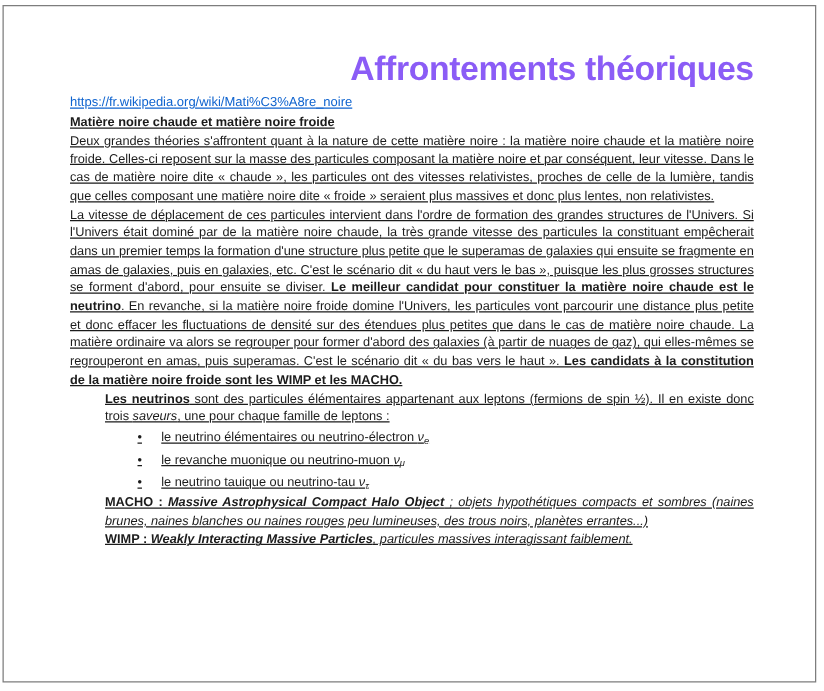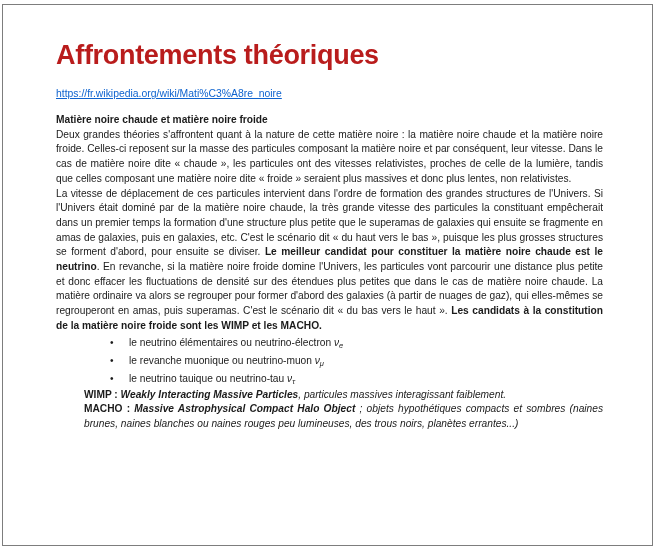--- a/index.html
+++ b/index.html
@@ -4,74 +4,75 @@
 <style>
   html,body{margin:0;padding:0;background:#ffffff;}
   body{width:659px;height:553px;position:relative;overflow:hidden;
        font-family:"Liberation Sans",sans-serif;}
   .page{position:absolute;inset:0;background:#ffffff;}
   .frame{position:absolute;left:2px;top:4px;width:651px;height:542px;
          border:1px solid #7d7d7d;box-sizing:border-box;}
   .content{position:absolute;left:56px;top:40px;width:547px;color:#1b1b1b;}
   h1.title{font-size:27px;line-height:30px;font-weight:bold;margin:0;
            letter-spacing:-0.3px;}
-  a.link{display:inline-block;margin-top:17px;font-size:10.4px;line-height:13px;
+  a.link{display:inline-block;margin-top:6px;font-size:10.4px;line-height:13px;
          text-decoration:underline;cursor:pointer;}
   .body-text{font-size:10.2px;line-height:14.7px;text-align:justify;
-             margin-top:12px;}
+             margin-top:2px;text-decoration:underline;}
   .subtitle{font-weight:bold;}
   p.para{margin:0;padding:0;}
   .indent{margin-left:28px;}
   .gap-top{margin-top:13px;}
   .bullets{margin-left:26px;}
   .bullet-row{display:flex;line-height:18px;}
   .bullet-marker{flex:none;width:19px;}
   .bullet-text{flex:auto;}
   .b{font-weight:bold;}
   .i{font-style:italic;}
   sub{font-size:7.5px;line-height:0;vertical-align:-2px;}
 </style>
 </head>
 <body>
 
 <div class="page">
   <div class="frame"></div>
 
   <div class="content">
 
-    <h1 class="title" style="color: #b91c1c;">Affrontements théoriques</h1>
+    <h1 class="title" style="color: #8b5cf6; text-align: right;">Affrontements théoriques</h1>
 
     <a class="link" style="color: rgb(14, 99, 207);">https://fr.wikipedia.org/wiki/Mati%C3%A8re_noire</a>
 
     <div class="body-text">
 
       <div class="subtitle">Matière noire chaude et matière noire froide</div>
 
       <p class="para"><span>Deux grandes théories s'affrontent quant à la nature de cette matière noire : la matière noire chaude et la matière noire froide. Celles-ci reposent sur la masse des particules composant la matière noire et par conséquent, leur vitesse. Dans le cas de matière noire dite « chaude », les particules ont des vitesses relativistes, proches de celle de la lumière, tandis que celles composant une matière noire dite « froide » seraient plus massives et donc plus lentes, non relativistes.</span></p>
 
       <p class="para"><span>La vitesse de déplacement de ces particules intervient dans l'ordre de formation des grandes structures de l'Univers. Si l'Univers était dominé par de la matière noire chaude, la très grande vitesse des particules la constituant empêcherait dans un premier temps la formation d'une structure plus petite que le superamas de galaxies qui ensuite se fragmente en amas de galaxies, puis en galaxies, etc. C'est le scénario dit « du haut vers le bas », puisque les plus grosses structures se forment d'abord, pour ensuite se diviser. </span><span class="b">Le meilleur candidat pour constituer la matière noire chaude est le neutrino</span><span>. En revanche, si la matière noire froide domine l'Univers, les particules vont parcourir une distance plus petite et donc effacer les fluctuations de densité sur des étendues plus petites que dans le cas de matière noire chaude. La matière ordinaire va alors se regrouper pour former d'abord des galaxies (à partir de nuages de gaz), qui elles-mêmes se regrouperont en amas, puis superamas. C'est le scénario dit « du bas vers le haut ». </span><span class="b">Les candidats à la constitution de la matière noire froide sont les WIMP et les MACHO.</span></p>
 
       <div class="indent">
 
+        <p class="para gap-top"><span class="b">Les neutrinos</span><span> sont des particules élémentaires appartenant aux leptons (fermions de spin ½). Il en existe donc trois </span><span class="i">saveurs</span><span>, une pour chaque famille de leptons :</span></p>
 
         <div class="bullets">
           <div class="bullet-row">
             <span class="bullet-marker">•</span>
             <span class="bullet-text"><span>le neutrino élémentaires ou neutrino-électron </span><span class="i">ν</span><sub class="i">e</sub></span>
           </div>
           <div class="bullet-row">
             <span class="bullet-marker">•</span>
             <span class="bullet-text"><span>le revanche muonique ou neutrino-muon </span><span class="i">ν</span><sub class="i">μ</sub></span>
           </div>
           <div class="bullet-row">
             <span class="bullet-marker">•</span>
             <span class="bullet-text"><span>le neutrino tauique ou neutrino-tau </span><span class="i">ν</span><sub class="i">τ</sub></span>
           </div>
         </div>
 
+        <p class="para gap-top"><span class="b">MACHO : </span><span class="b i">Massive Astrophysical Compact Halo Object</span><span class="i"> ; objets hypothétiques compacts et sombres (naines brunes, naines blanches ou naines rouges peu lumineuses, des trous noirs, planètes errantes...)</span></p>
+
         <p class="para gap-top"><span class="b">WIMP : </span><span class="b i">Weakly Interacting Massive Particles</span><span class="i">, particules massives interagissant faiblement.</span></p>
-
-        <p class="para gap-top"><span class="b">MACHO : </span><span class="b i">Massive Astrophysical Compact Halo Object</span><span class="i"> ; objets hypothétiques compacts et sombres (naines brunes, naines blanches ou naines rouges peu lumineuses, des trous noirs, planètes errantes...)</span></p>
 
       </div>
     </div>
   </div>
 </div>
 
 </body></html>

